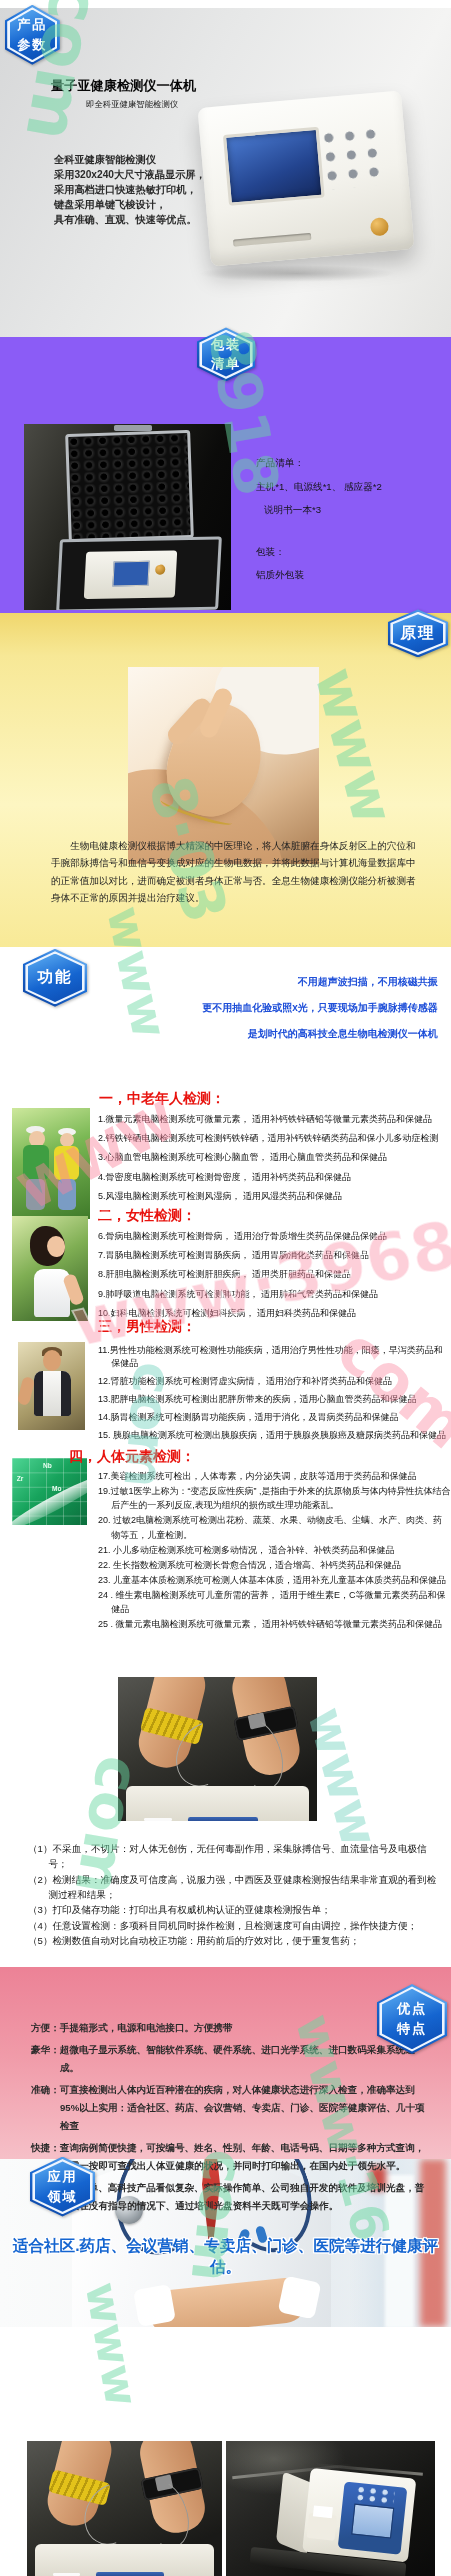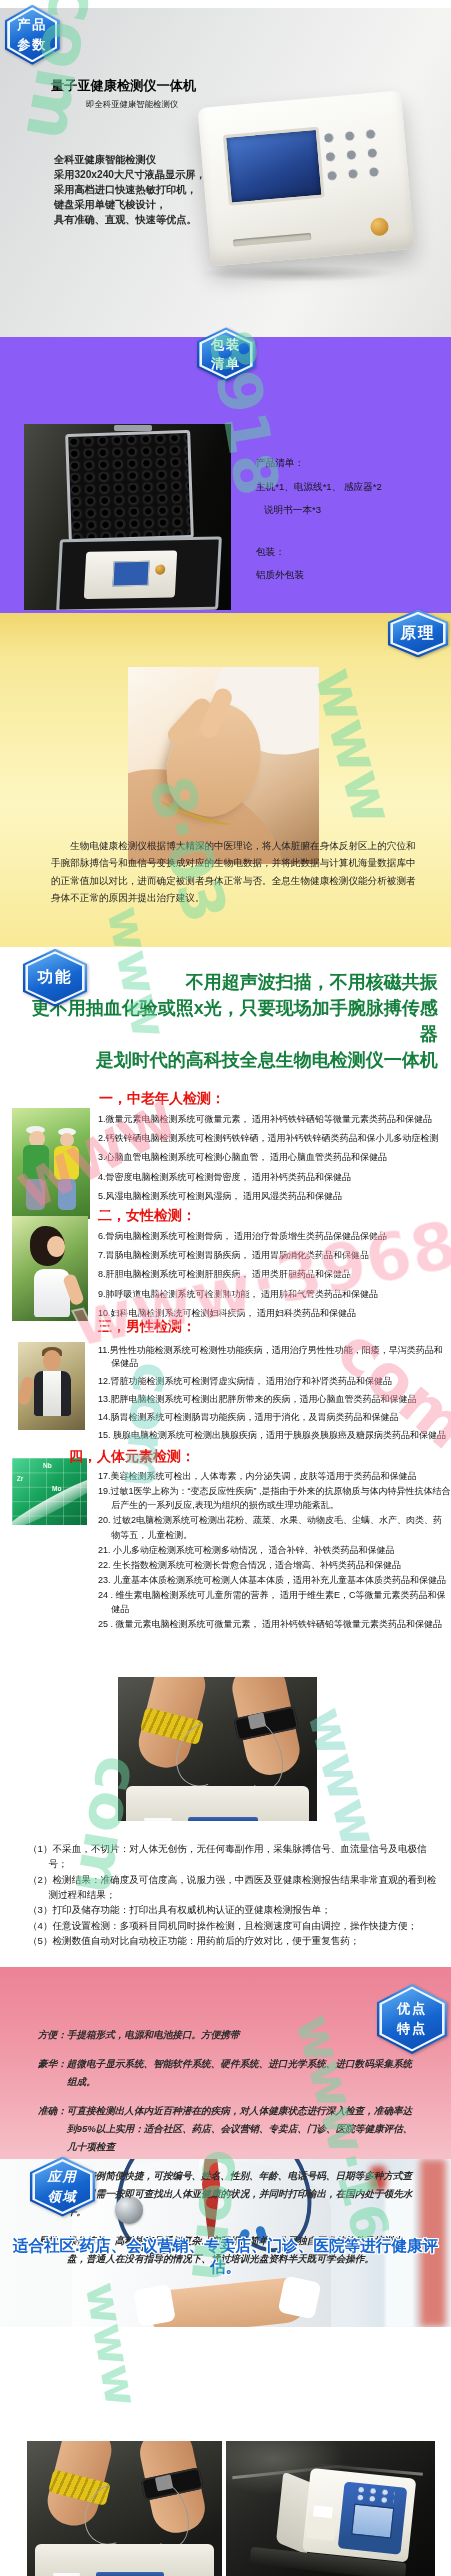--- a/index.html
+++ b/index.html
@@ -74,21 +74,21 @@
         box-shadow:-3.6px 4.8px 8.4px rgba(120,70,30,0.35);}
   .pp-f1{position:absolute;left:52px;top:26.5px;width:19px;height:55px;background:#e9bf94;border-radius:9.6px;transform:rotate(42deg);}
   .pp-f2{position:absolute;left:79px;top:20.4px;width:18px;height:52px;background:#eec59a;border-radius:9px;transform:rotate(24deg);}
   .pp-bracelet{position:absolute;left:31px;bottom:46px;width:75px;height:9.6px;border-radius:50%;
         border-bottom:3px solid #caa13c;transform:rotate(18deg);}
   .principle-para{position:absolute;left:51px;top:224px;width:374px;z-index:4;}
   .principle-para p{margin:0;font-size:9.6px;line-height:17.4px;color:#222;text-indent:2em;}
 
   
   .intro{position:absolute;left:18px;right:13.2px;top:22px;text-align:right;z-index:4;}
-  .intro div{font-size:18px;font-weight:bold;color:#15803d;line-height:26px;}
+  .intro div{font-size:10px;font-weight:bold;color:#1d4ed8;line-height:26px;}
   .group-heading{position:absolute;font-size:14px;font-weight:bold;color:#e8130e;z-index:4;}
   .item-list{position:absolute;list-style:none;margin:0;padding:0;width:353px;font-size:9px;color:#141414;z-index:4;}
   .item-list li{padding-left:13.2px;text-indent:-13.2px;}
   .g1 li,.g2 li{line-height:11.4px;margin-bottom:7.8px;}
   .g3 li{line-height:12.6px;margin-bottom:5.4px;}
   .g4 li{line-height:14.4px;margin-bottom:0.6px;}
   .img-elder{position:absolute;left:12px;top:161px;width:78px;height:111px;overflow:hidden;
         background:linear-gradient(160deg,#cde89c 0%,#7ab854 40%,#3f7a2a 100%);}
   .fig{position:absolute;}
   .ef1hair{left:14.4px;top:18px;width:19px;height:8.4px;border-radius:50%;background:#f1f1ef;}
@@ -142,21 +142,21 @@
   .hp-dev{position:absolute;left:4%;bottom:-2%;width:92%;height:26%;border-radius:6px 6px 0 0;
         background:linear-gradient(#f2f0e8,#dcd9cc);}
   .hp-dev-panel{position:absolute;left:34%;bottom:2%;width:38%;height:16%;border-radius:2.4px;
         background:linear-gradient(#3a66b4,#24478c);}
   .hp-dev-label{position:absolute;left:10%;bottom:8%;width:15%;height:9%;background:#fafafa;border-radius:1.2px;}
   .notes{position:absolute;left:28px;top:894px;width:416px;z-index:4;}
   .notes p{margin:0 0 0.6px 0;font-size:9.6px;line-height:15px;color:#141414;padding-left:20.4px;text-indent:-20.4px;}
 
   
   .adv-lines{position:absolute;left:27px;top:48px;width:402px;z-index:4;}
-  .adv-lines p{margin:11px;font-size:9.6px;font-weight:bold;color:#2b2b2b;line-height:18px;padding-left:29px;text-indent:-29px;font-style:italic;}
+  .adv-lines p{margin:4px;font-size:9.6px;font-weight:bold;color:#2b2b2b;line-height:18px;padding-left:29px;text-indent:-29px;}
 
   
   #photoDoctor{position:absolute;inset:0;overflow:hidden;
         background:linear-gradient(90deg,#fafbfb 0%,#f4f6f7 50%,#e7edf1 72%,#f0f3f5 100%);}
   .dr-coat{position:absolute;left:72px;top:0;width:259px;height:168px;border-radius:50% 50% 0 0/26% 30% 0 0;
         background:linear-gradient(100deg,#ffffff 0%,#f2f4f6 55%,#dfe4e8 100%);}
   .dr-shirtgap{position:absolute;left:191px;top:0;width:38px;height:90px;
         background:linear-gradient(#fdfdfd,#eef0f2);clip-path:polygon(20% 0,80% 0,58% 100%,42% 100%);}
   .dr-tie{position:absolute;left:202px;top:0;width:18px;height:84px;
         background:linear-gradient(#d8433a,#a32620);clip-path:polygon(15% 0,85% 0,100% 30%,62% 100%,38% 100%,0 30%);}
@@ -430,21 +430,21 @@
       <div class="dr-tie"></div>
       <div class="dr-tube1"></div>
       <div class="dr-tube2"></div>
       <div class="dr-chest"></div>
       <div class="dr-blue1"></div>
       <div class="dr-blue2"></div>
       <div class="dr-arms"></div>
       <div class="dr-cuff1"></div>
       <div class="dr-cuff2"></div>
     </div>
-    <div class="hex badge2" style="left:30px;top:-2.4px;width:65px;height:60px;font-style:italic;">
+    <div class="hex badge2" style="left:30px;top:-2.4px;width:65px;height:60px;">
       <div class="hex-out hexc"></div>
       <div class="hex-mid hexc"></div>
       <div class="hex-in hexc">
         <span>应用</span>
         <span>领域</span>
       </div>
     </div>
     <div class="app-text">适合社区.药店、会议营销、专卖店、门诊、医院等进行健康评估。</div>
   </div>
 

